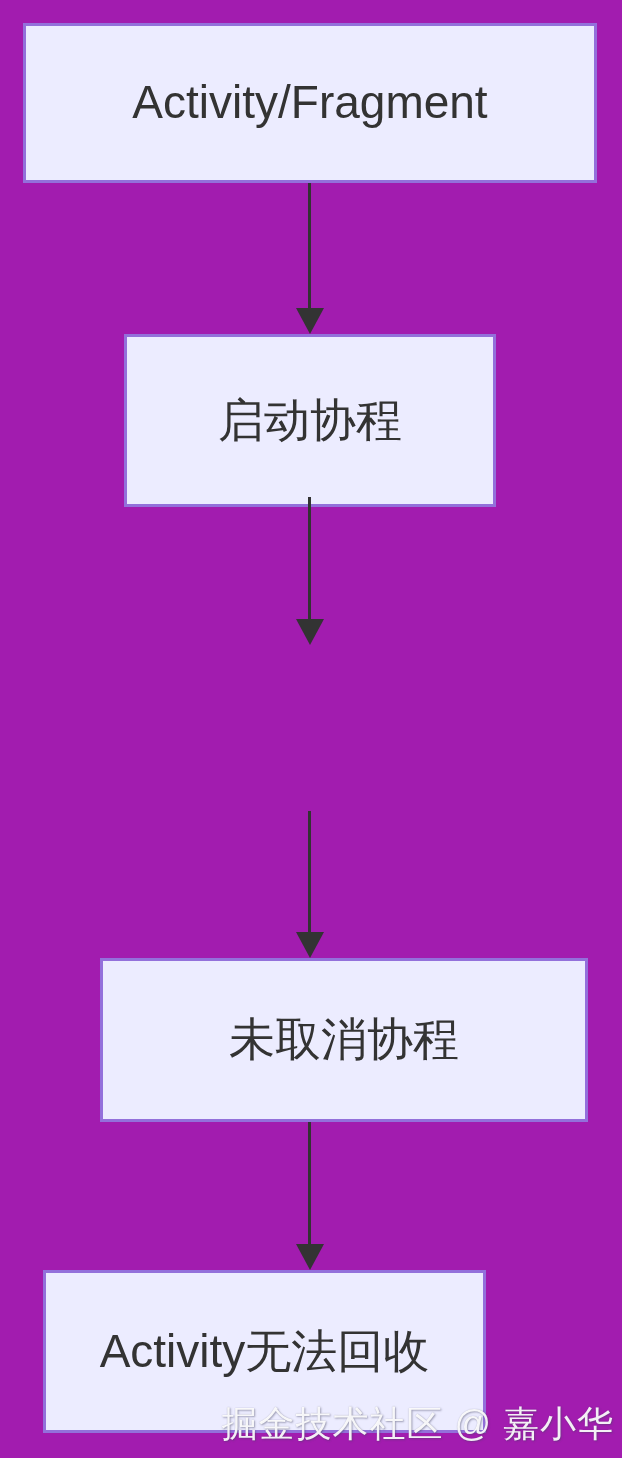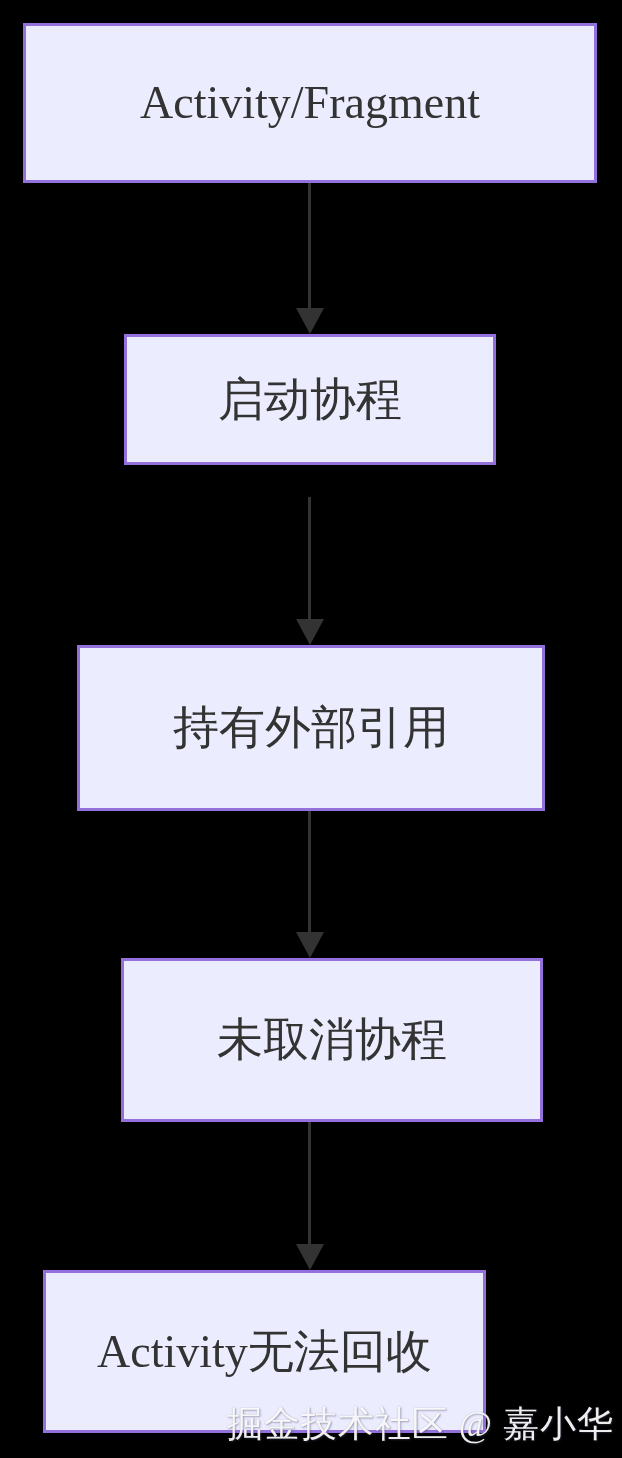--- a/index.html
+++ b/index.html
@@ -4,42 +4,42 @@
 <style>
   html, body {
     margin: 0;
     padding: 0;
     background: #FFFFFF;
   }
   .canvas {
     position: relative;
     width: 622px;
     height: 1458px;
-    background: #000000;
+    background: #a21caf;
     overflow: hidden;
-    font-family: Liberation Serif, serif;
+    font-family: Liberation Sans, sans-serif;
   }
   .node {
     position: absolute;
     box-sizing: border-box;
     background: #ECECFF;
     border: 3px solid #9370DB;
     display: flex;
     align-items: center;
     justify-content: center;
     text-align: center;
     font-size: 46px;
     color: #333333;
     line-height: 1.2;
     white-space: nowrap;
   }
   .n1 { left: 23px;  top: 23px;   width: 574px; height: 160px; }
-  .n2 { left: 124px; top: 334px;  width: 372px; height: 131px; }
+  .n2 { left: 124px; top: 334px;  width: 372px; height: 173px; }
   .n3 { left: 77px;  top: 645px;  width: 468px; height: 166px; }
-  .n4 { left: 100px; top: 958px;  width: 422px; height: 164px; margin-left: 21px; }
+  .n4 { left: 100px; top: 958px;  width: 488px; height: 164px; }
   .n5 { left: 43px;  top: 1270px; width: 443px; height: 163px; }
 
   .arrow {
     position: absolute;
     left: 296px;
     width: 28px;
   }
   .a1 { top: 183px;  height: 151px; }
   .a2 { top: 497px;  height: 148px; }
   .a3 { top: 811px;  height: 147px; }
@@ -91,23 +91,20 @@
 
   <div class="node n2">
     <span>启动协程</span>
   </div>
 
   <div class="arrow a2">
     <div class="arrow-line"></div>
     <div class="arrow-head"></div>
   </div>
 
-  <div class="node n3">
-    <span>持有外部引用</span>
-  </div>
 
   <div class="arrow a3">
     <div class="arrow-line"></div>
     <div class="arrow-head"></div>
   </div>
 
   <div class="node n4">
     <span>未取消协程</span>
   </div>
 

